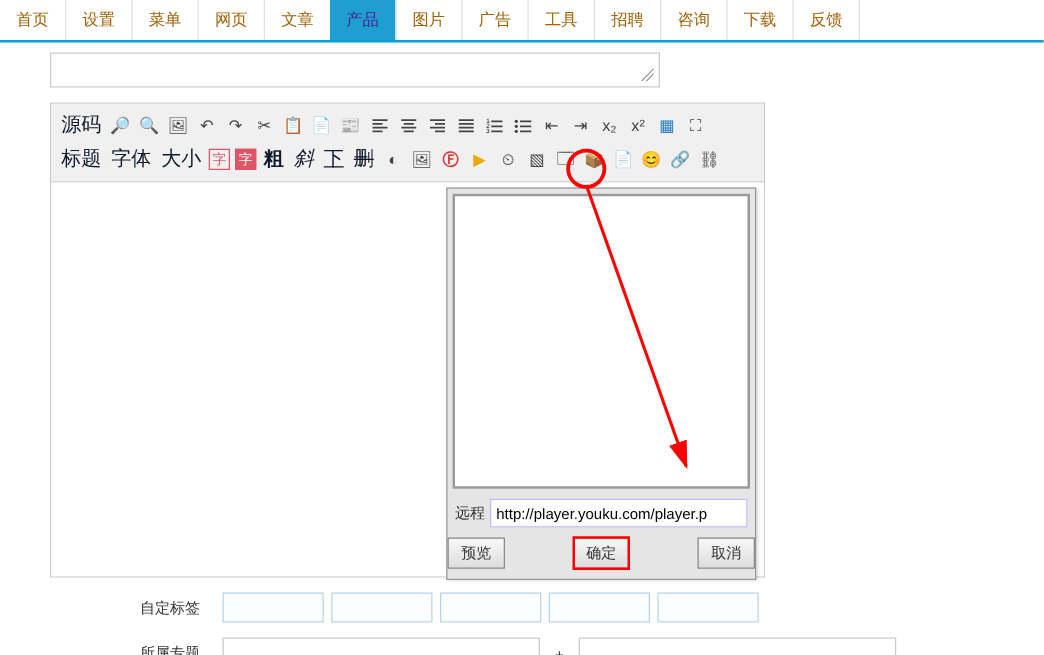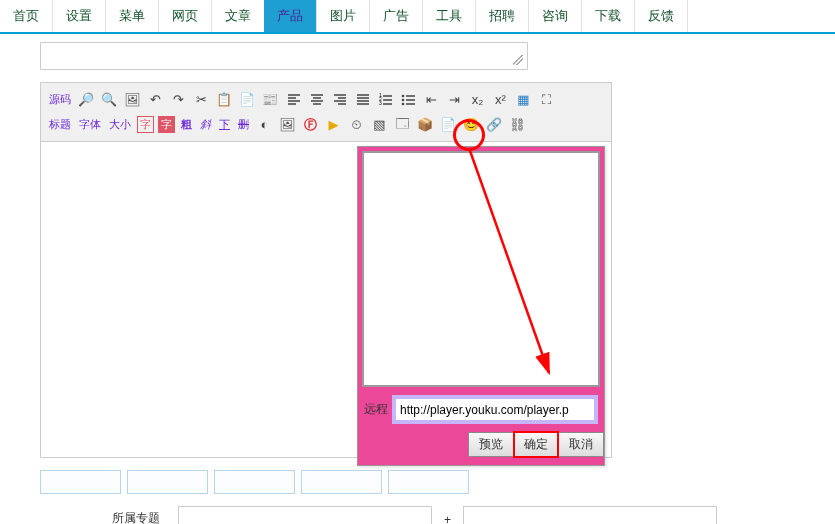--- a/index.html
+++ b/index.html
@@ -1,40 +1,40 @@
 <!DOCTYPE html>
 <html><head>
 <meta charset="utf-8">
 <style>
 body{margin:0;font-family:"Microsoft YaHei",Arial,sans-serif;font-size:12px;background:#fff;color:#333}
 .tabs{display:flex;border-bottom:2px solid #00a1d6;background:#fff}
-.tab{padding:7px 13px;cursor:pointer;color:#14532d;border-right:1px solid #e0e0e0;font-size:13px}
+.tab{padding:7px 13px;cursor:pointer;color:#a16207;border-right:1px solid #e0e0e0;font-size:13px}
 .tab.active{background:#1e9fd2;color:#4c1d95}
 .tab.pre-active{border-right:none}
 .content{margin-left:40px;margin-top:0}
 .row{display:flex;margin-bottom:12px}
 .label{width:120px;text-align:right;padding-right:18px;color:#333;padding-top:4px;font-size:12px}
 .field{flex:1;position:relative}
 .shortdesc{width:486px;height:26px;border:1px solid #ccc;background:#fff;position:relative}
 .shortdesc::after{content:"";position:absolute;right:4px;bottom:4px;width:10px;height:10px;background:linear-gradient(135deg,transparent 45%,#aaa 45%,#aaa 55%,transparent 55%,transparent 65%,#aaa 65%,#aaa 75%,transparent 75%)}
 .editor{border:1px solid #ccc;width:570px}
 .toolbar{background:#f0f0f0;padding:4px 6px;border-bottom:1px solid #ccc}
 .tb-row{display:flex;align-items:center;gap:4px;padding:3px 0;flex-wrap:nowrap}
-.tb-text{font-size:11px;color:#6d28d9;padding:0 2px}
+.tb-text{font-size:16px;color:#0f172a;padding:0 2px}
 .tb-ico{width:19px;height:19px;display:flex;align-items:center;justify-content:center;cursor:pointer;font-size:13px;color:#444}
 .tb-ico svg{width:16px;height:16px}
 .char-box{border:1px solid #d56;color:#d56;width:15px;height:15px;display:flex;align-items:center;justify-content:center;font-size:11px}
 .char-box.fill{background:#d56;color:#fff}
 .editor-body{height:315px;background:#fff;position:relative}
-.popup{position:absolute;right:6px;top:4px;width:246px;border:1px solid #999;background:#ec4899;box-shadow:1px 1px 3px rgba(0,0,0,.15)}
+.popup{position:absolute;right:6px;top:4px;width:246px;border:1px solid #999;background:#e5e5e5;box-shadow:1px 1px 3px rgba(0,0,0,.15)}
 .popup-canvas{height:232px;border:2px solid #999;margin:4px;background:#fff}
 .popup-row{display:flex;align-items:center;padding:4px 6px;gap:4px}
 .popup-lbl{font-size:12px;color:#333}
-.popup-input{flex:1;border:4px solid #c4b5fd;padding:2px 4px;font-size:12px;height:17px}
-.popup-btns{display:flex;justify-content:flex-end;gap:0;padding:4px 0 8px}
+.popup-input{flex:1;border:1px solid #c4b5fd;padding:2px 4px;font-size:12px;height:17px}
+.popup-btns{display:flex;justify-content:space-between;gap:16px;padding:4px 0 8px}
 .pbtn{border:1px solid #888;background:linear-gradient(#f8f8f8,#ddd);padding:3px 10px;font-size:12px;cursor:pointer}
 .pbtn.mid{border-left:none;border-right:none;outline:2px solid #ff0000;outline-offset:-1px;position:relative;z-index:2}
 .tags{display:flex;gap:6px}
 .taginput{width:75px;height:20px;border:1px solid #b8d4e8;background:#fbfdff}
 .topic{display:flex;gap:12px}
 .topicbox{width:252px;height:26px;border:1px solid #ccc}
 .overlay{position:absolute;pointer-events:none;top:0;left:0}
 .red-circle{position:absolute;border:3px solid #ff0000;border-radius:50%;width:26px;height:26px}
 </style>
 </head>
@@ -157,20 +157,21 @@
               <div class="pbtn mid">确定</div>
               <div class="pbtn">取消</div>
             </div>
           </div>
         </div>
       </div>
     </div>
   </div>
 
   <div class="row">
+    <div class="label">自定标签</div>
     <div class="field">
       <div class="tags">
         <input class="taginput" style="">
         <input class="taginput" style="">
         <input class="taginput" style="">
         <input class="taginput" style="">
         <input class="taginput" style="">
       </div>
     </div>
   </div>

